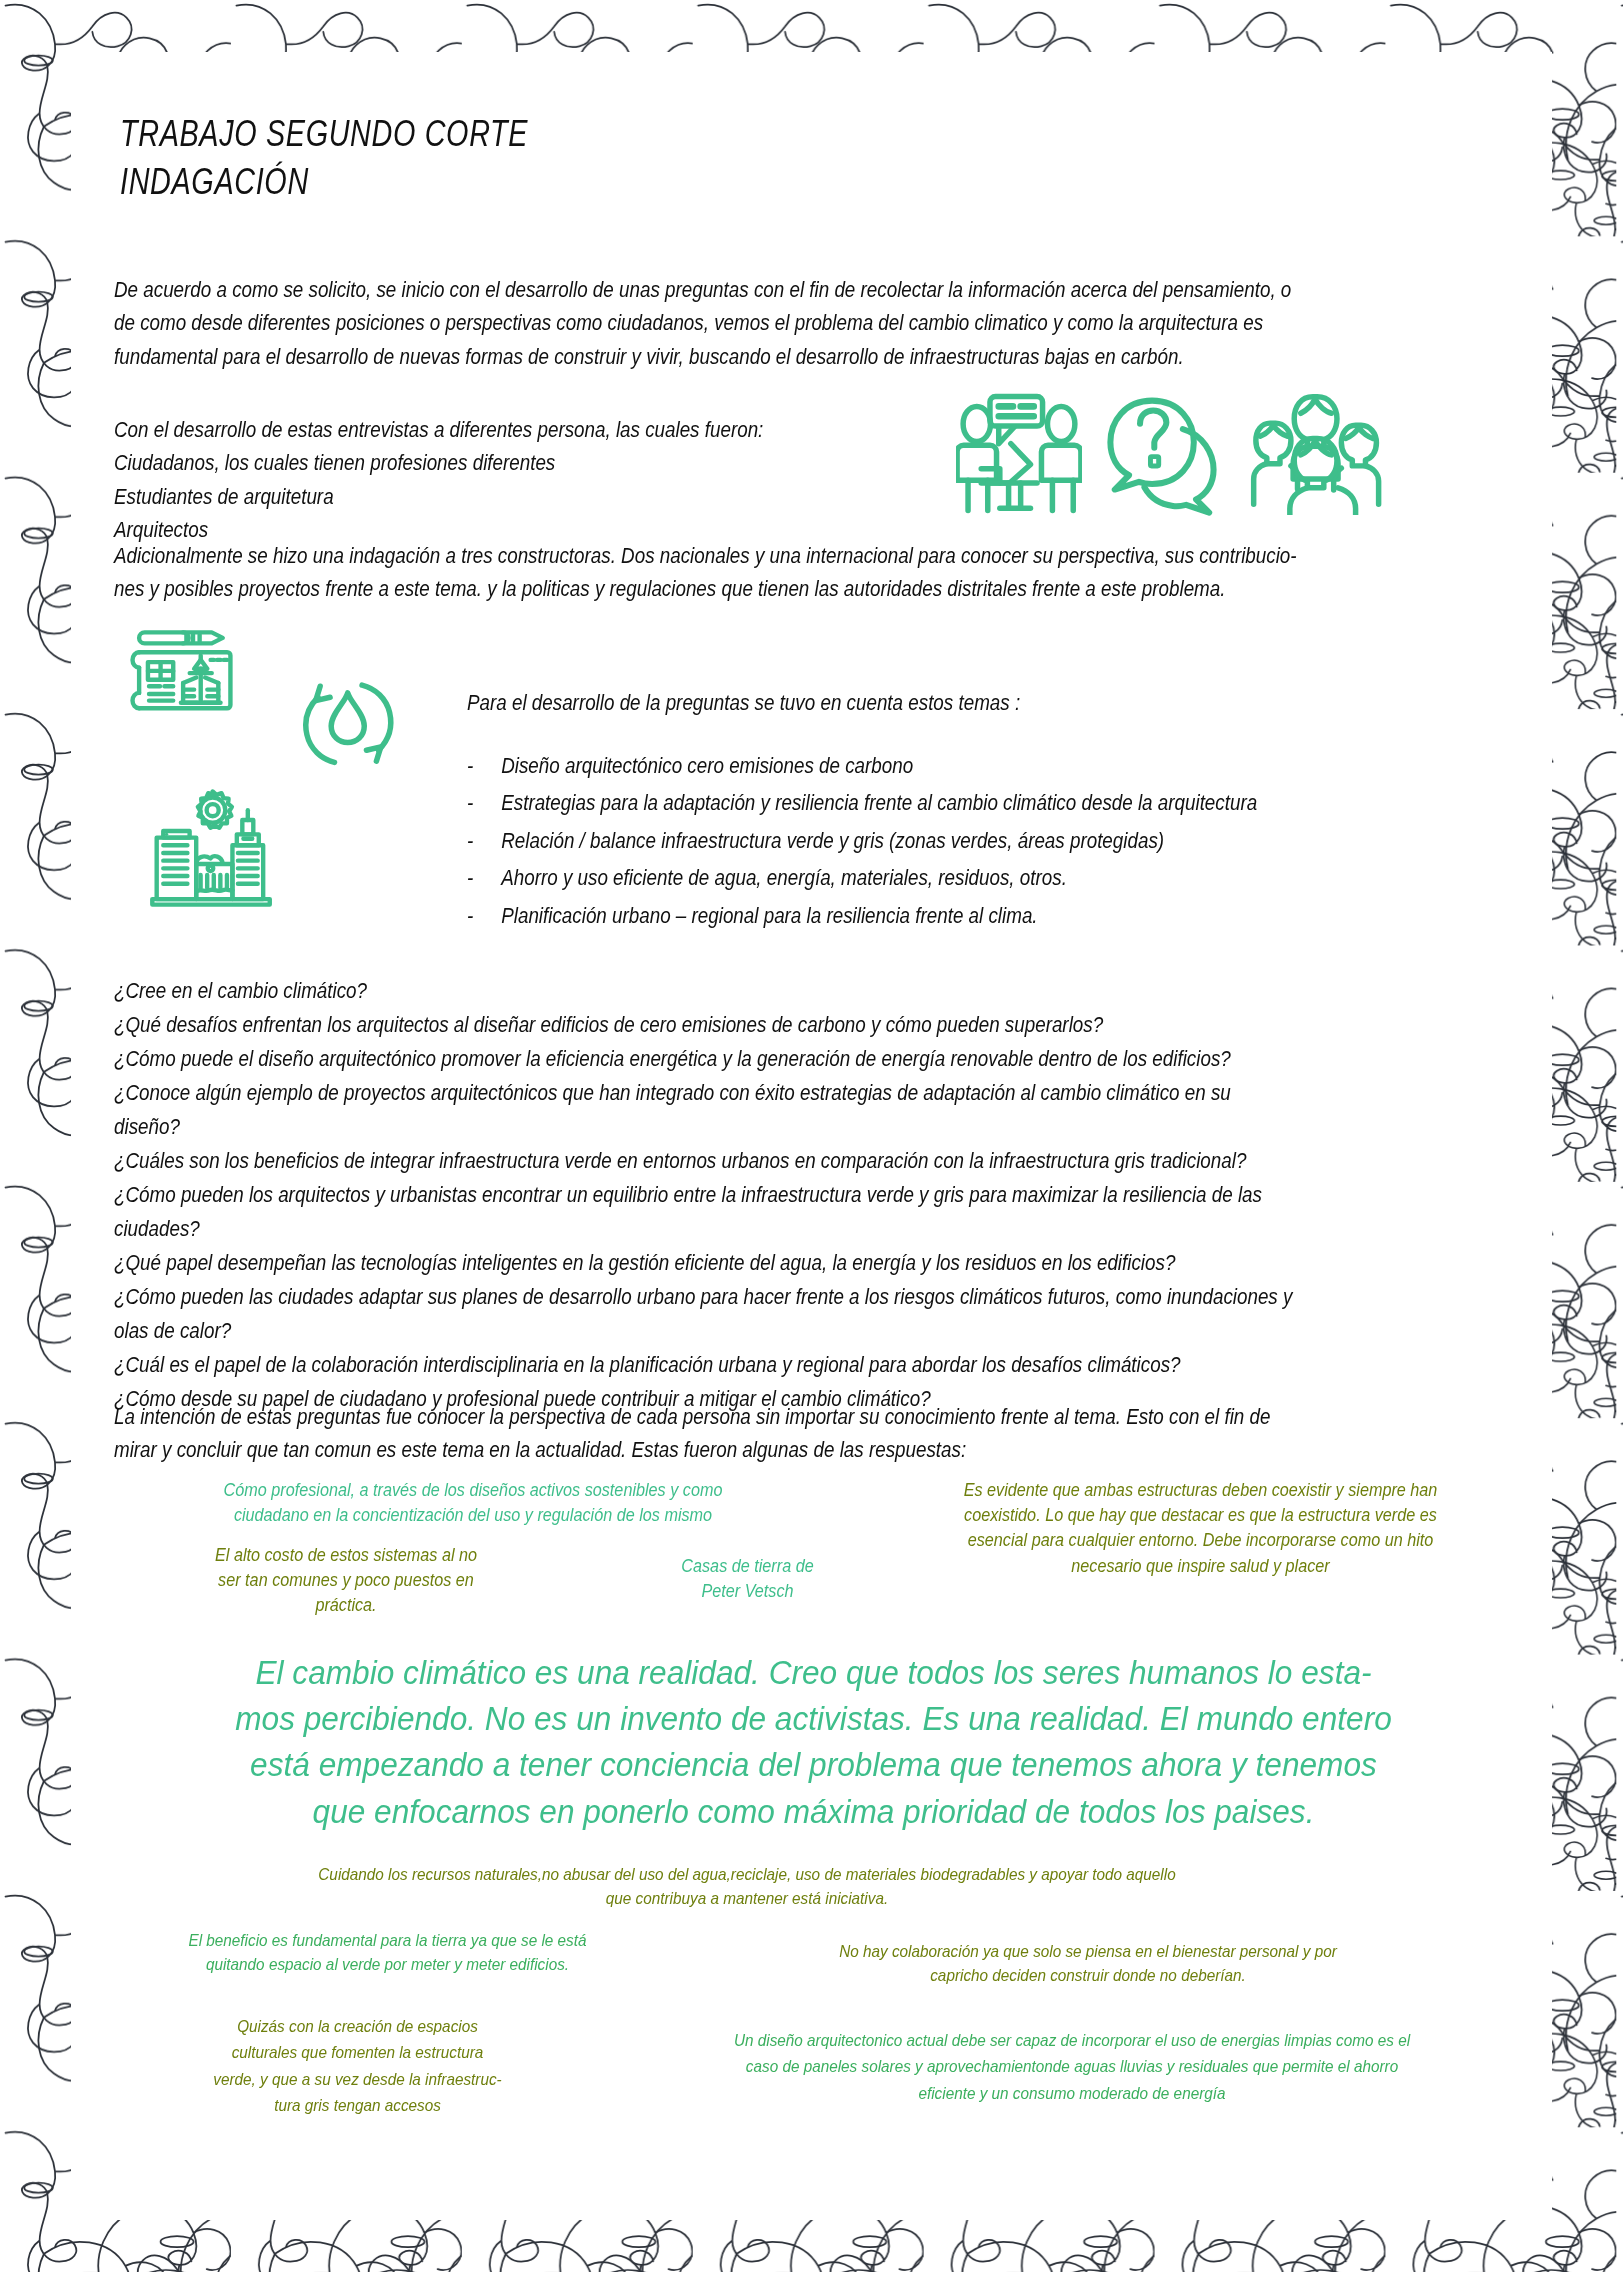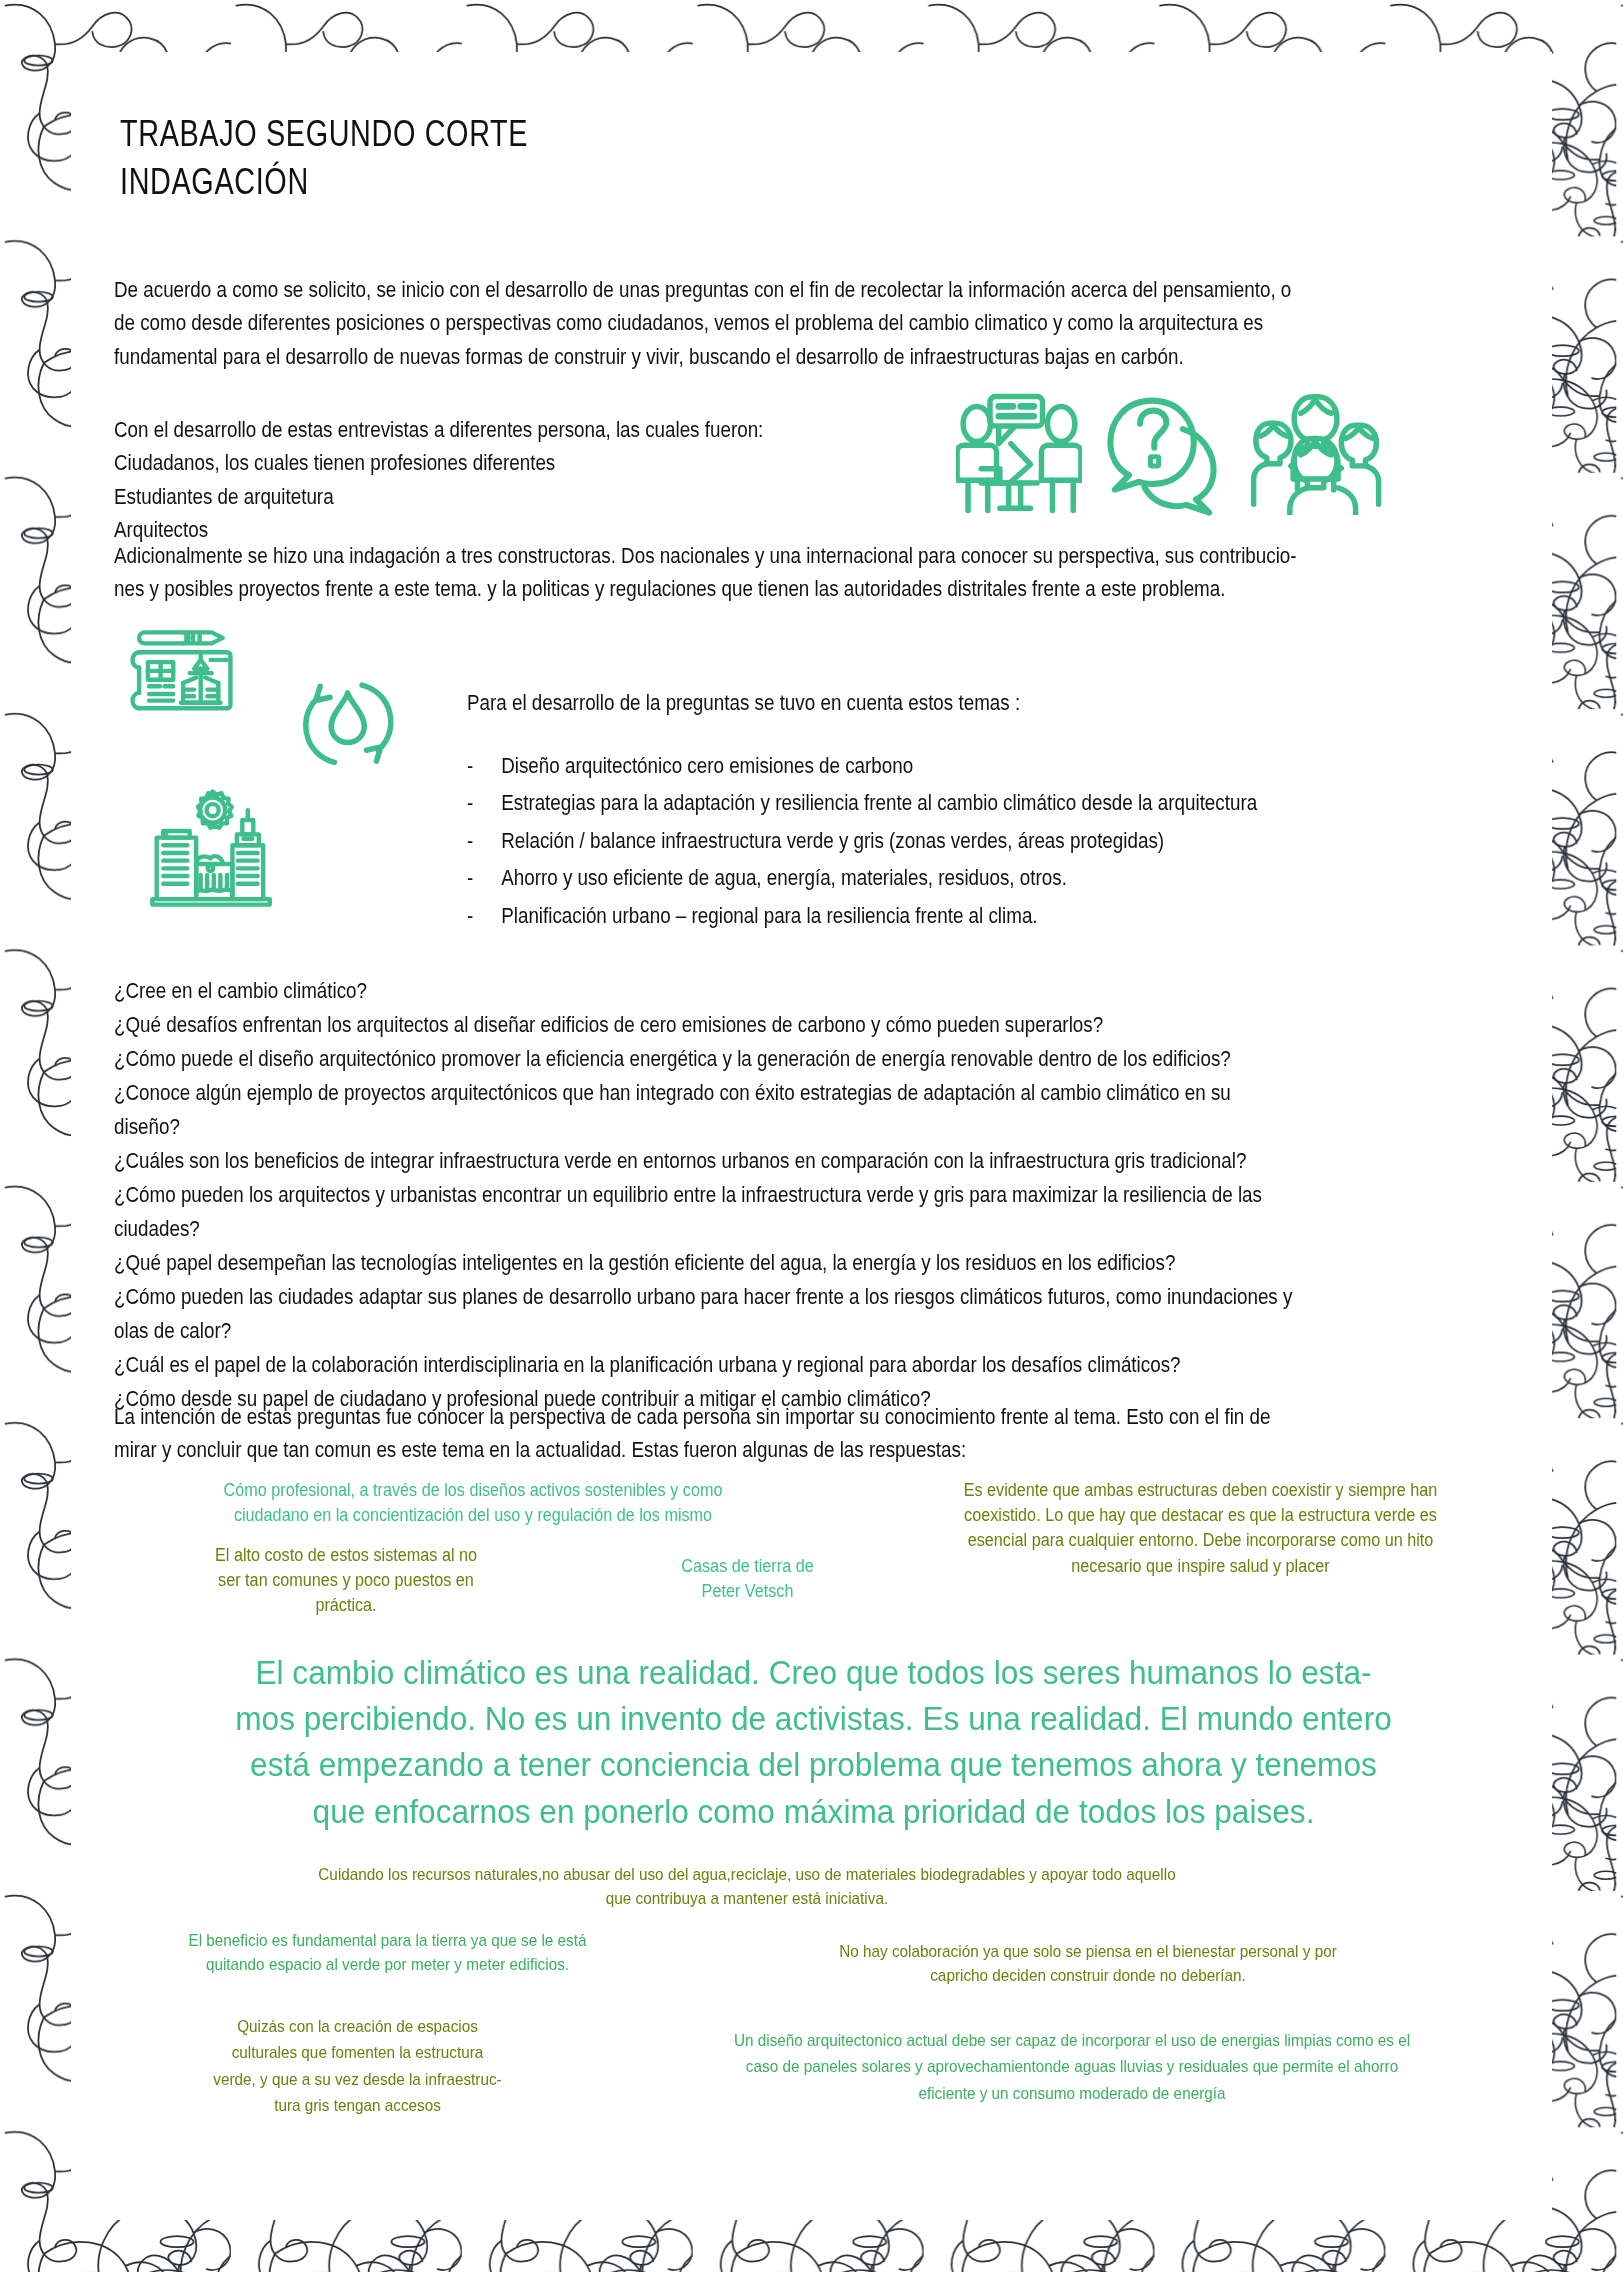--- a/index.html
+++ b/index.html
@@ -38,20 +38,21 @@
   }
 
   
   #content {
     position: absolute;
     left: 0;
     top: 0;
     width: 1320px;
     height: 2273px;
     z-index: 3;
+    font-style: italic;
   }
 
   .abs { position: absolute; }
 
   
   .doc-title {
     font-family: "Liberation Sans", sans-serif;
     font-weight: 400;
     font-size: 36px;
     letter-spacing: 0.8px;

